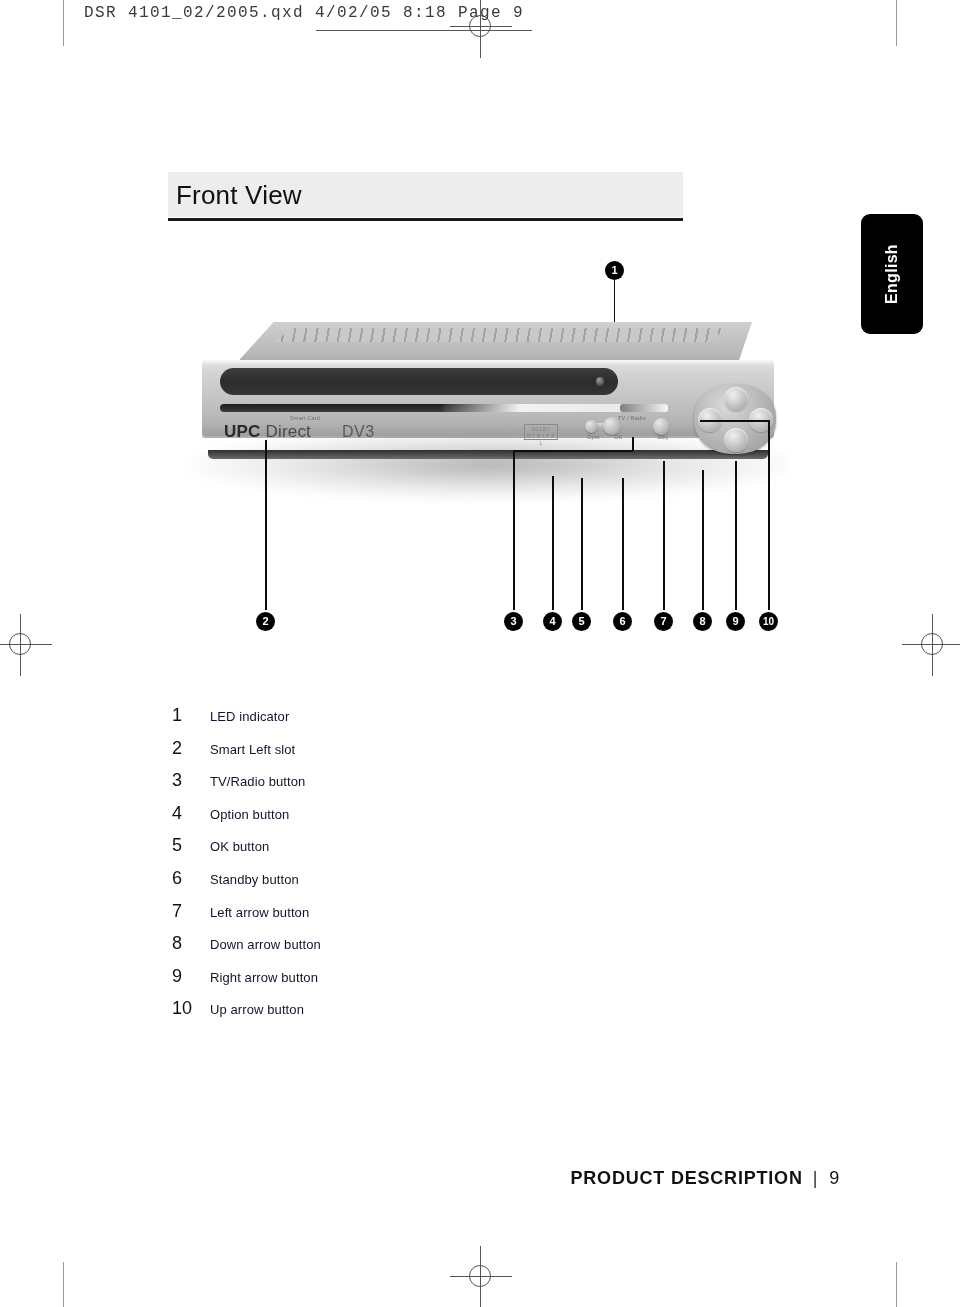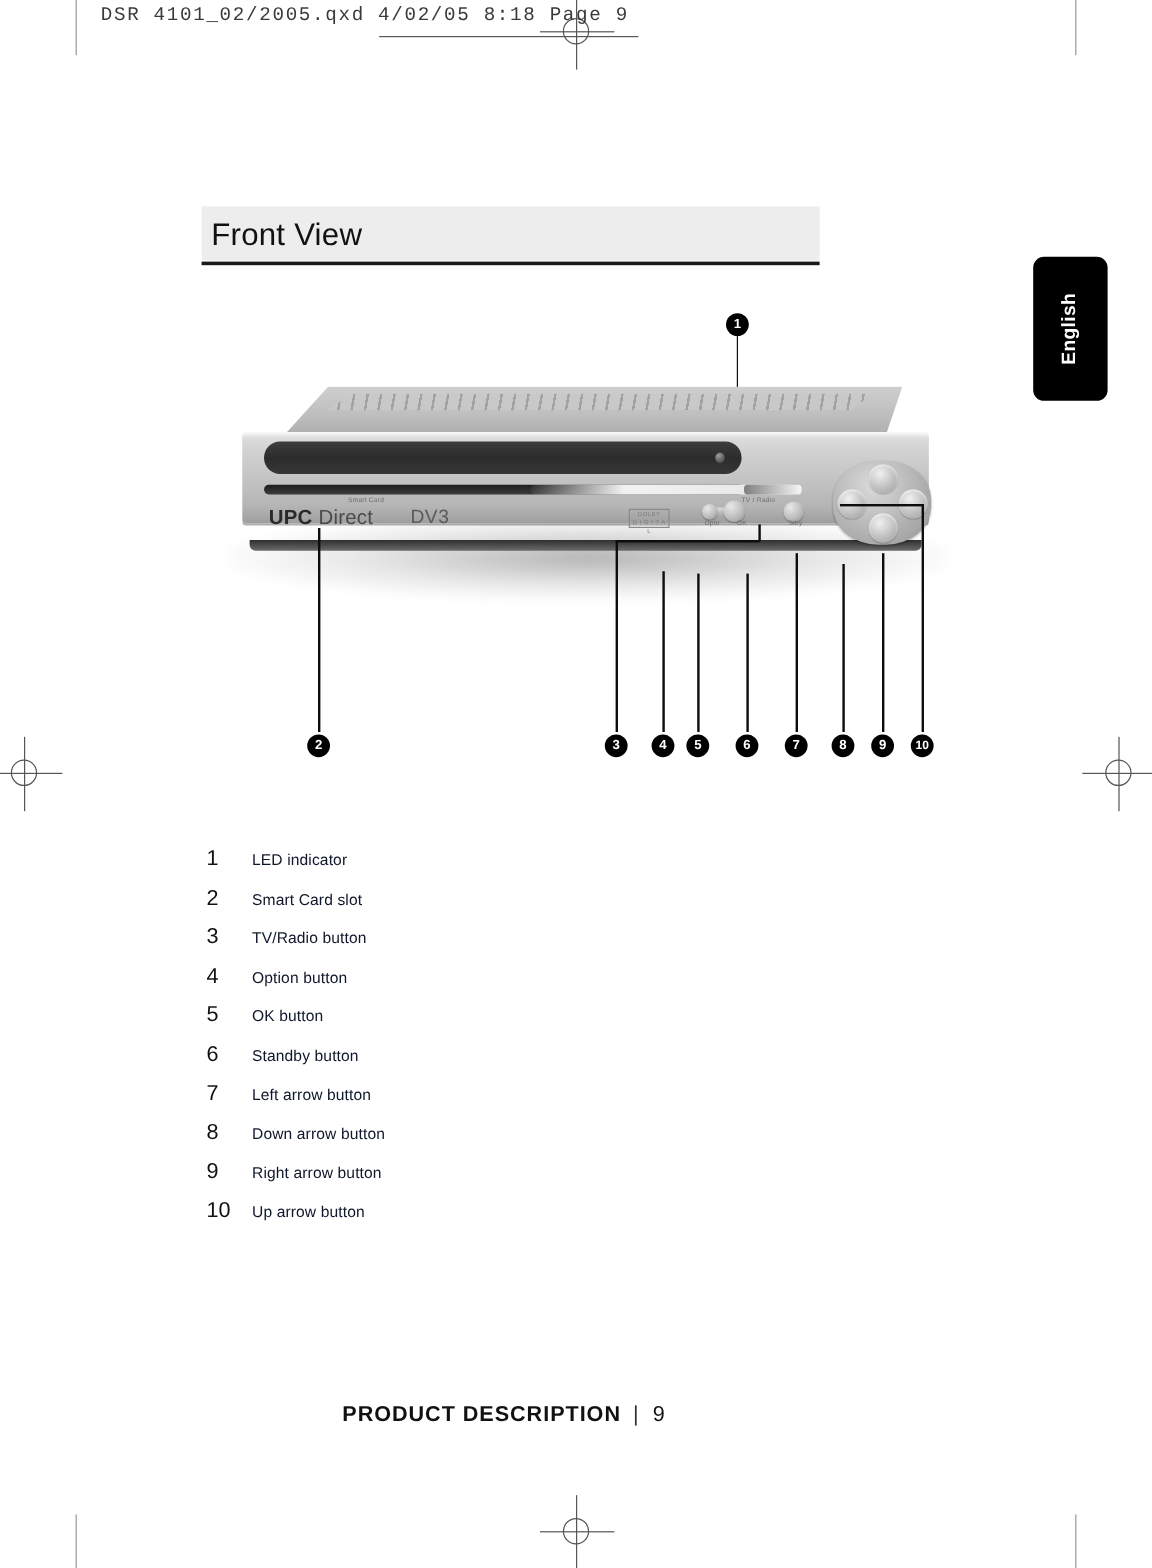--- a/index.html
+++ b/index.html
@@ -377,21 +377,21 @@
     color: #0f172a;
     letter-spacing: .1px;
   }
 
   
   .footer {
     position: absolute;
     left: 0;
     right: 0;
     top: 1168px;
-    text-align: center;
+    text-align: right;
     padding-right: 120px;
     font-size: 18px;
     font-weight: bold;
     letter-spacing: .8px;
     color: #111;
     white-space: nowrap;
   }
   .footer .bar {
     display: inline-block;
     padding: 0 11px 0 10px;
@@ -519,21 +519,21 @@
   <div class="callout" style="left:726px; top:612px;">9</div>
   <div class="callout" style="left:759px; top:612px; font-size:10px;">10</div>
 
   <div class="legend">
     <div class="legend-row">
       <div class="legend-num">1</div>
       <div class="legend-text">LED indicator</div>
     </div>
     <div class="legend-row">
       <div class="legend-num">2</div>
-      <div class="legend-text">Smart Card slot</div>
+      <div class="legend-text">Smart Left slot</div>
     </div>
     <div class="legend-row">
       <div class="legend-num">3</div>
       <div class="legend-text">TV/Radio button</div>
     </div>
     <div class="legend-row">
       <div class="legend-num">4</div>
       <div class="legend-text">Option button</div>
     </div>
     <div class="legend-row">

